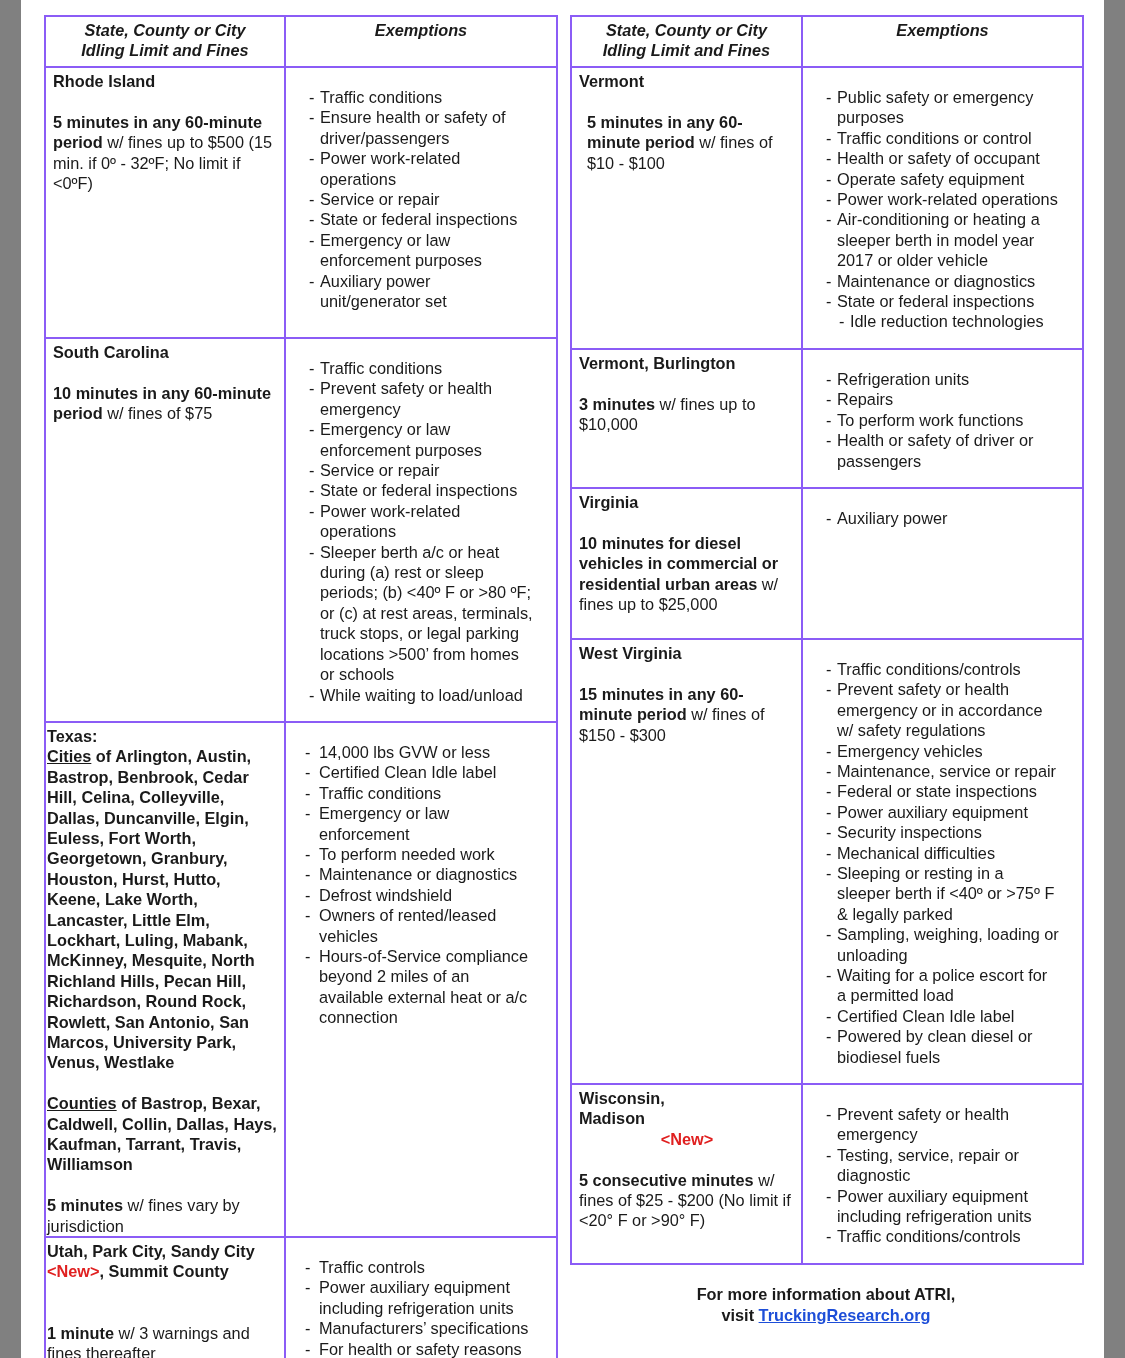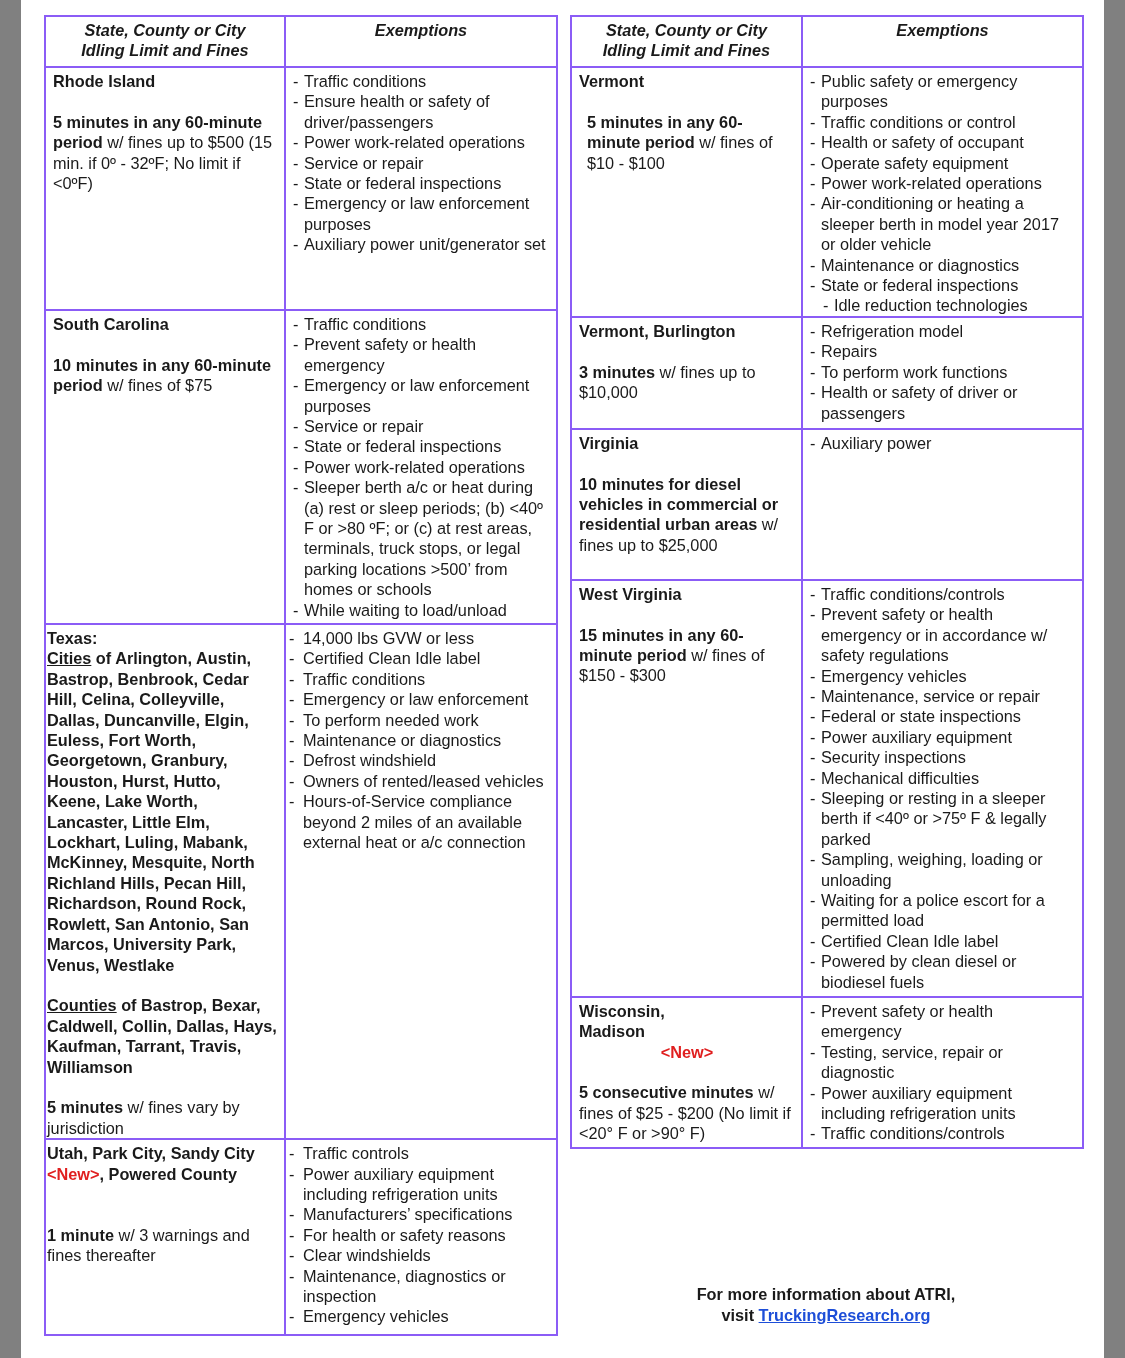--- a/index.html
+++ b/index.html
@@ -29,21 +29,21 @@
   col.c1 { width:240px; }
   col.c2 { width:272px; }
   td.juris { padding-left:7px; }
   td.juris.tight { padding-left:1px; }
   .name { font-weight:bold; display:block; }
   .gap { display:block; height:20.4px; }
   .limit b { font-weight:bold; }
   .new { color:#e02020; font-weight:bold; }
   .new-center { display:block; text-align:center; color:#e02020; font-weight:bold; }
   .u { text-decoration:underline;text-align:right; }
-  ul.ex { list-style:none; margin:0; padding:0; }
+  ul.ex { list-style:none; margin:16px; padding:0; }
   ul.ex li { position:relative; padding-left:11px; }
   ul.ex li::before { content:"-"; position:absolute; left:0; }
   ul.ex.wide li { padding-left:14px; }
   ul.ex li.indent { padding-left:24px; }
   ul.ex li.indent::before { left:13px; }
   .footer {
     position:absolute; left:549px; top:1284px; width:512px;
     text-align:center; font-weight:bold; font-size:16.3px; line-height:21px;
   }
   .footer a { color:#1d4ed8; text-decoration:underline; }
@@ -62,21 +62,21 @@
       <tr>
         <th>
           <span>State, County or City</span><br>
           <span>Idling Limit and Fines</span>
         </th>
         <th>Exemptions</th>
       </tr>
     </thead>
     <tbody>
 
-      <tr style="height:243px">
+      <tr style="height:271px">
         <td class="juris">
           <span class="name">Rhode Island</span>
           <span class="gap"></span>
           <span class="limit"><b>5 minutes in any 60-minute period</b><span> w/ fines up to $500 (15 min. if 0º - 32ºF; No limit if &lt;0ºF)</span></span>
         </td>
         <td>
           <ul class="ex">
             <li>Traffic conditions</li>
             <li>Ensure health or safety of driver/passengers</li>
             <li>Power work-related operations</li>
@@ -127,21 +127,21 @@
             <li>Maintenance or diagnostics</li>
             <li>Defrost windshield</li>
             <li>Owners of rented/leased vehicles</li>
             <li>Hours-of-Service compliance beyond 2 miles of an available external heat or a/c connection</li>
           </ul>
         </td>
       </tr>
 
       <tr style="height:196px">
         <td class="juris tight">
-          <span class="name"><span>Utah, Park City, Sandy City </span><span class="new">&lt;New&gt;</span><span>, Powered County</span></span>
+          <span class="name"><span>Utah, Park City, Sandy City </span><span class="new">&lt;New&gt;</span><span>, Summit County</span></span>
           <span class="gap"></span><span class="gap"></span>
           <span class="limit"><b>1 minute</b><span> w/ 3 warnings and fines thereafter</span></span>
         </td>
         <td style="padding-left:3px">
           <ul class="ex wide">
             <li>Traffic controls</li>
             <li>Power auxiliary equipment including refrigeration units</li>
             <li>Manufacturers’ specifications</li>
             <li>For health or safety reasons</li>
             <li>Clear windshields</li>
@@ -192,21 +192,21 @@
       </tr>
 
       <tr style="height:112px">
         <td class="juris">
           <span class="name">Vermont, Burlington</span>
           <span class="gap"></span>
           <span class="limit"><b>3 minutes</b><span> w/ fines up to $10,000</span></span>
         </td>
         <td>
           <ul class="ex">
-            <li>Refrigeration model</li>
+            <li>Refrigeration units</li>
             <li>Repairs</li>
             <li>To perform work functions</li>
             <li>Health or safety of driver or passengers</li>
           </ul>
         </td>
       </tr>
 
       <tr style="height:151px">
         <td class="juris">
           <span class="name">Virginia</span>

